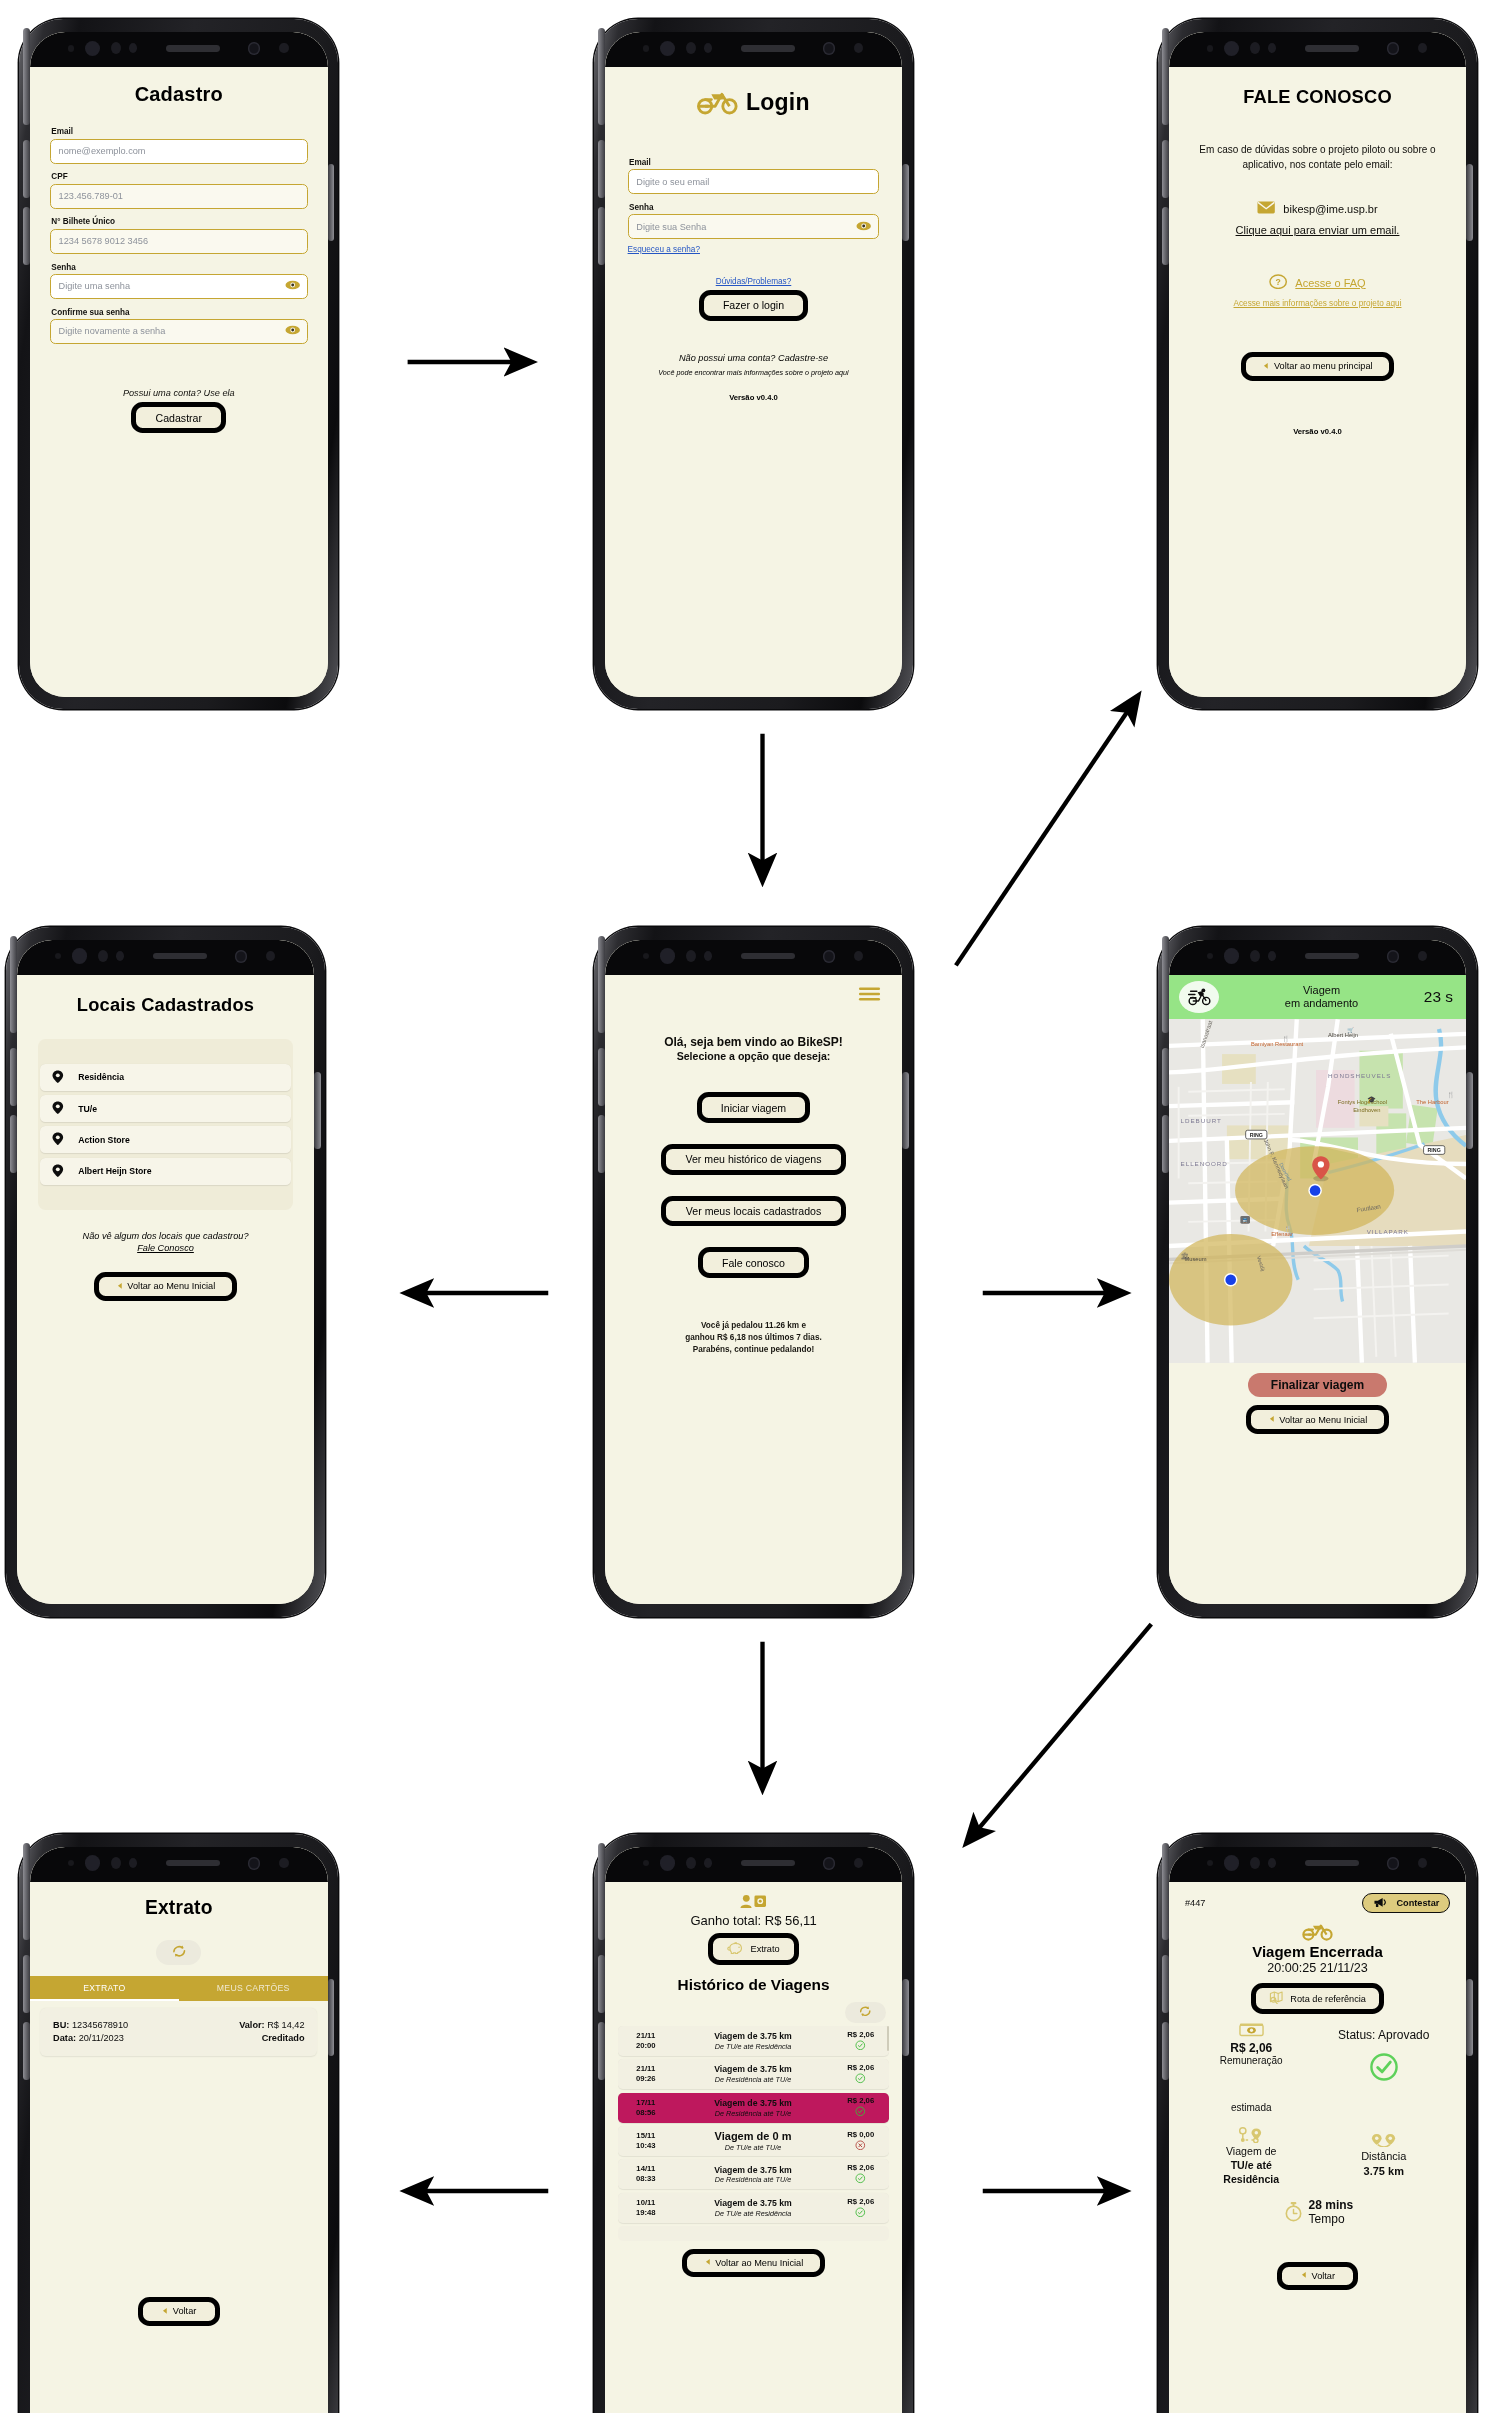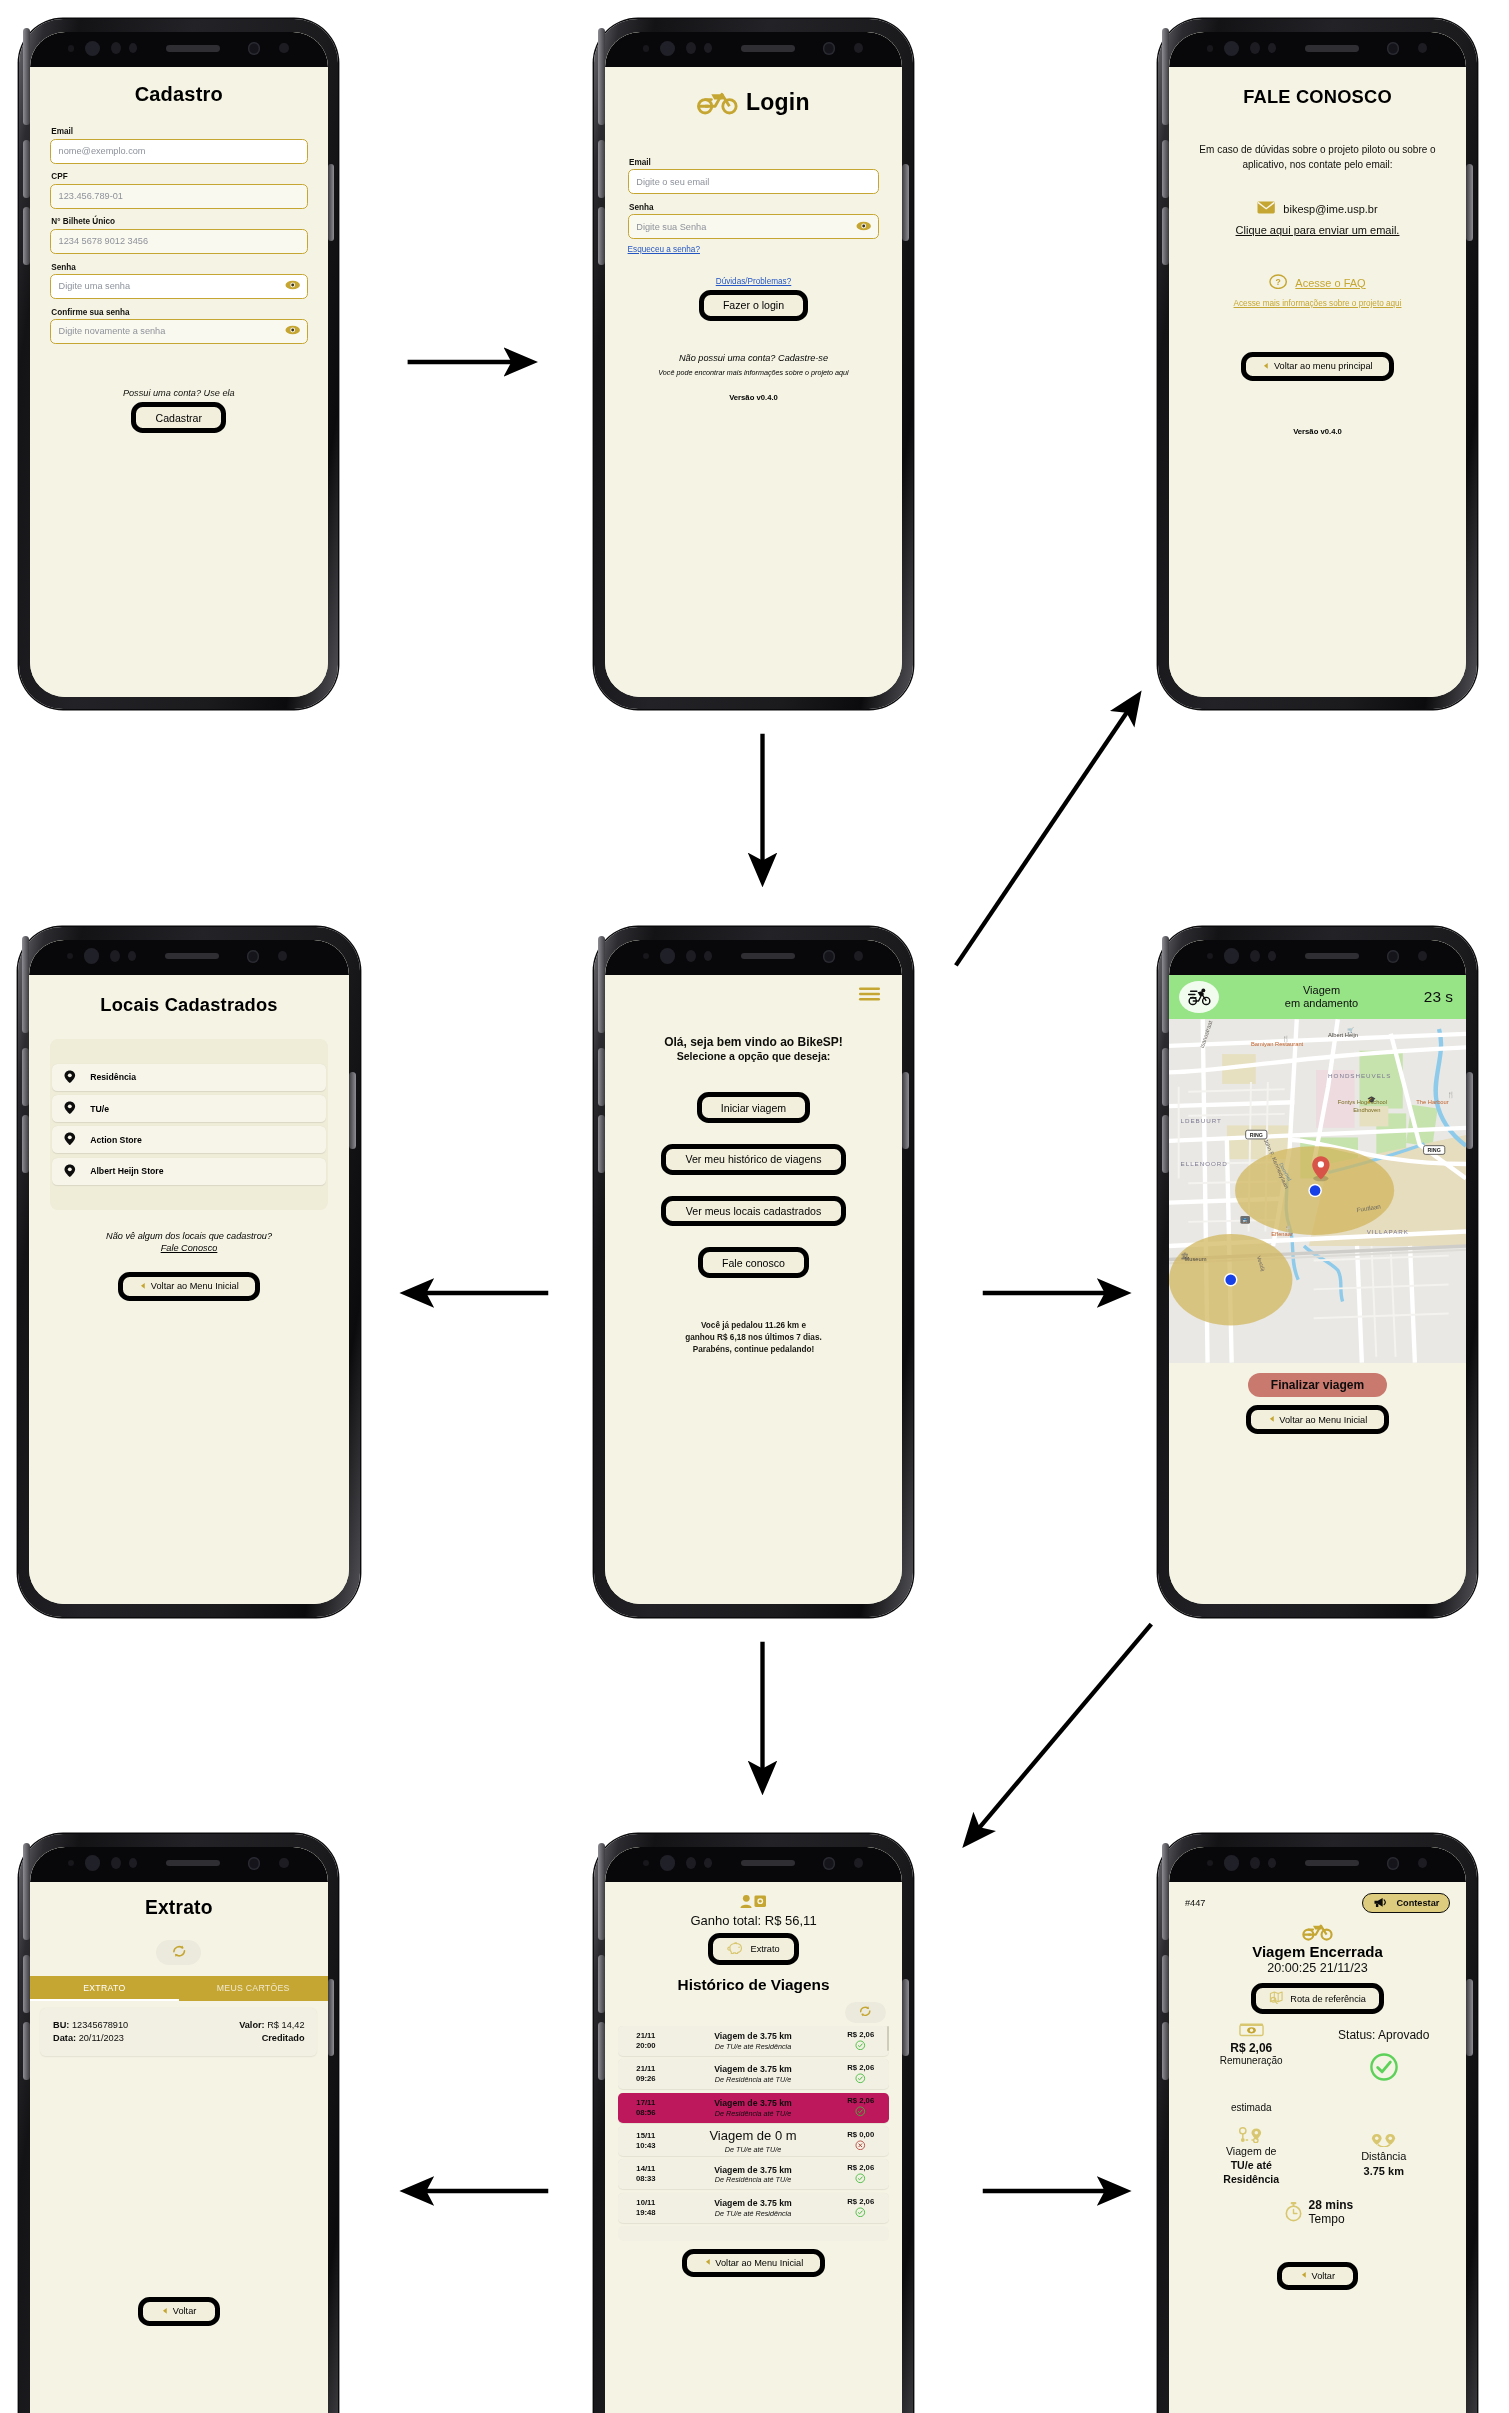--- a/index.html
+++ b/index.html
@@ -364,21 +364,21 @@
               </span>
               <span>Voltar ao menu principal</span>
             </div>
           </div>
           <div class="ctr" style="font-size:7.7px;margin-top:46px;font-weight:bold;">Versão v0.4.0</div>
         </div>
       </div>
     </div>
   </div>
 
-  <div class="phone" style="left:18px;top:927px;padding-left:23px;">
+  <div class="phone" style="left:6px;top:927px;">
     <div class="body"></div>
       <div class="sidebtns"></div>
       <div class="sidebtns2"></div>
     <div class="screen">
       <div class="notch">
         <span class="dot d1"></span>
           <span class="dot d2"></span>
           <span class="dot d3"></span>
         <span class="dot d4"></span>
           <span class="speaker"></span>
@@ -864,21 +864,21 @@
                 </div>
               </div>
             </div>
 
             <div style="background:#f2f0e2;border-radius:4.8px;height:30px;display:flex;align-items:center;padding:0 8.7px;margin-bottom:3.4px;box-shadow:0 0.5px 1px rgba(0,0,0,.08);">
               <div style="flex:0 0 38px;text-align:center;font-size:7.7px;font-weight:bold;color:#0d0d0d;line-height:1.3;">
                 <div>15/11</div>
                 <div>10:43</div>
               </div>
               <div style="flex:1;text-align:center;line-height:1.25;">
-                <div style="font-size:13px;font-weight:normal;color:#0d0d0d;">Viagem de 0 m</div>
+                <div style="font-size:11px;font-weight:bold;color:#0d0d0d;">Viagem de 0 m</div>
                 <div style="font-size:7.2px;font-style:italic;color:#0d0d0d;">De TU/e até TU/e</div>
               </div>
               <div style="flex:0 0 39px;text-align:center;">
                 <div style="font-size:7.7px;font-weight:bold;color:#0d0d0d;">R$ 0,00</div>
                 <div style="margin-top:1px;">
                   <svg width="10.6" height="10.6" viewBox="0 0 22 22">
                       <circle cx="11" cy="11" r="9" fill="none" stroke="#b2433c" stroke-width="1.8"></circle>
                       <path d="M7.4 7.4 L14.6 14.6 M14.6 7.4 L7.4 14.6" stroke="#b2433c" stroke-width="2"></path>
                     </svg>
                 </div>

